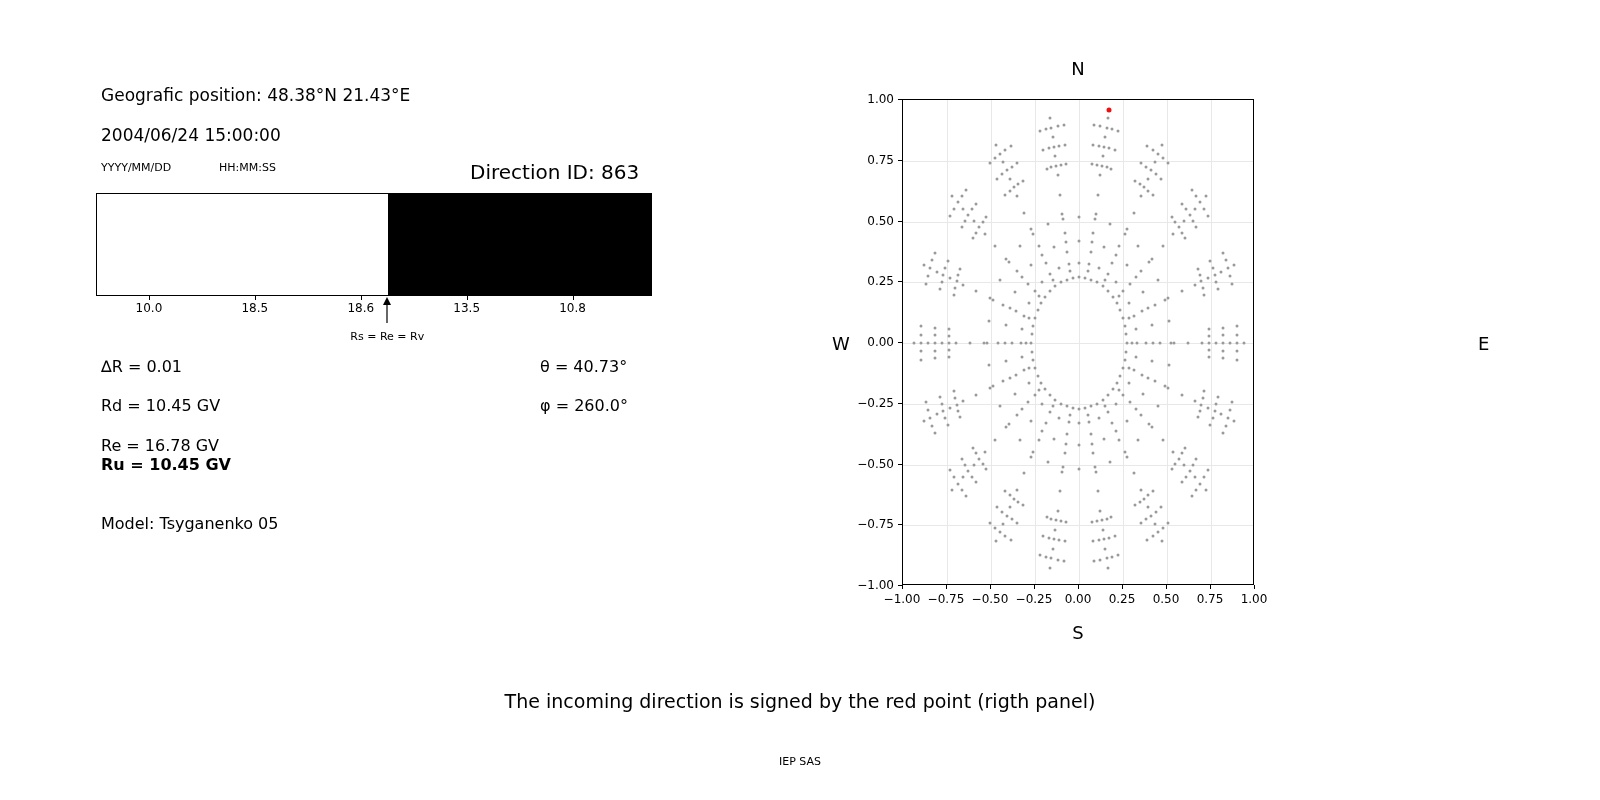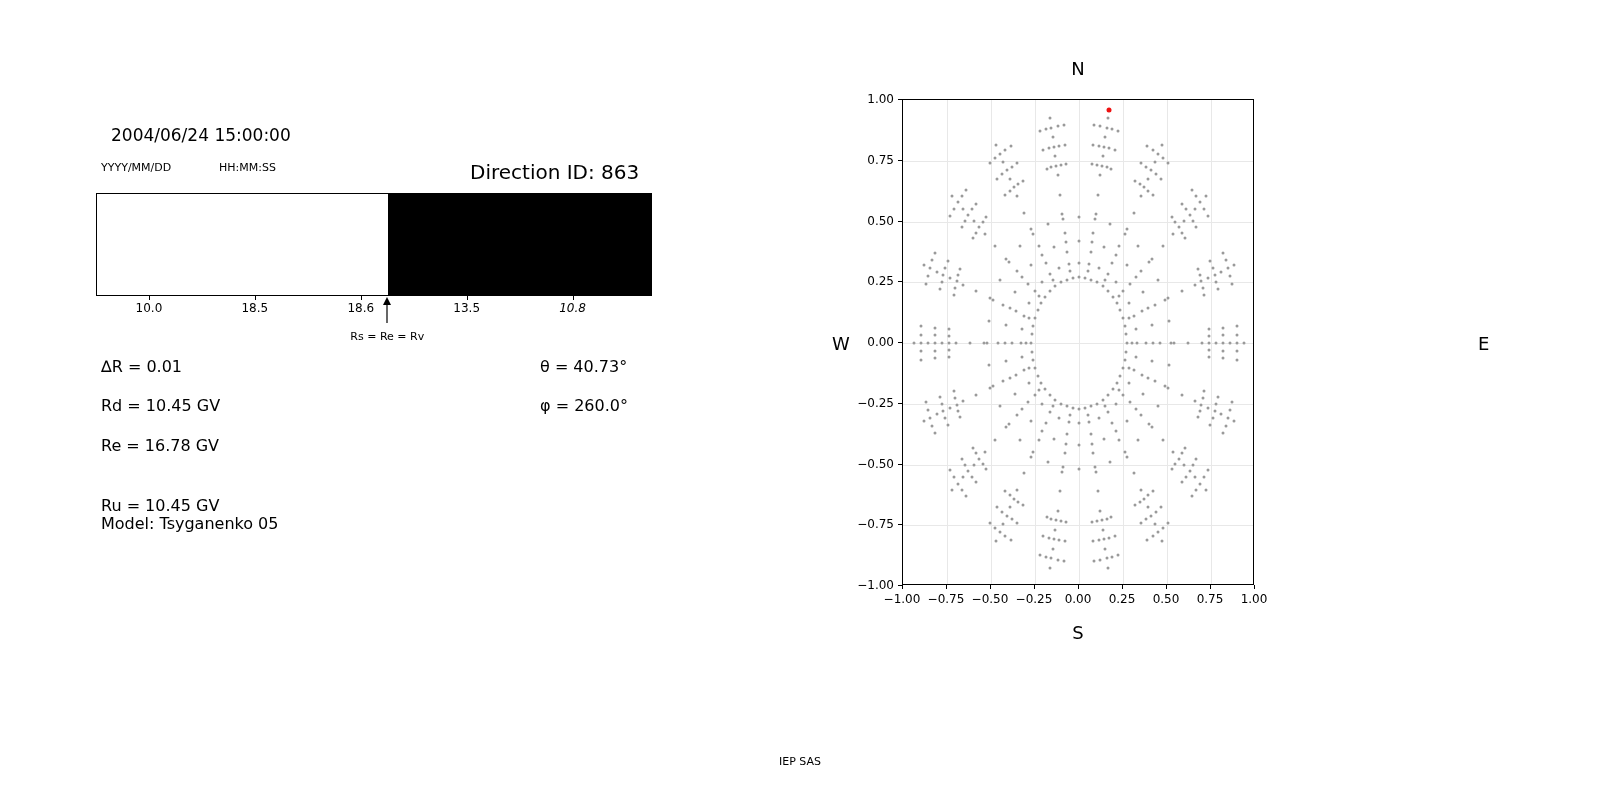--- a/index.html
+++ b/index.html
@@ -25,21 +25,21 @@
     height: 800px;
   }
 
   .info-line {
     position: absolute;
     font-size: 17px;
     color: #000;
     white-space: nowrap;
   }
   #geo-position { left: 101px; top: 85px; }
-  #datetime-line { left: 111px; top: 125px; }
+  #datetime-line { left: 101px; top: 125px; }
 
   .small-note {
     position: absolute;
     font-size: 11px;
     white-space: nowrap;
   }
   #fmt-date { left: 101px; top: 161px; }
   #fmt-time { left: 219px; top: 161px; }
 
   #direction-id {
@@ -110,21 +110,21 @@
 
   
   .param {
     position: absolute;
     font-size: 16px;
     white-space: nowrap;
   }
   #p-dr    { left: 101px; top: 357px; }
   #p-rd    { left: 101px; top: 396px; }
   #p-re    { left: 101px; top: 436px; }
-  #p-ru    { left: 101px; top: 496px; }
+  #p-ru    { left: 101px; top: 455px; font-weight: bold; }
   #p-model { left: 101px; top: 514px; }
   #p-theta { left: 540px; top: 357px; }
   #p-phi   { left: 540px; top: 396px; }
 
   
   #right-panel {
     position: absolute;
     left: 800px;
     top: 0;
     width: 800px;
@@ -221,20 +221,21 @@
     width: 1600px;
     text-align: center;
     font-size: 11px;
   }
 </style>
 </head>
 <body>
 
 <div id="left-panel">
 
+  <div class="info-line" id="geo-position">Geografic position: 48.38°N 21.43°E</div>
   <div class="info-line" id="datetime-line">2004/06/24 15:00:00</div>
 
   <div class="small-note" id="fmt-date">YYYY/MM/DD</div>
   <div class="small-note" id="fmt-time">HH:MM:SS</div>
 
   <div id="direction-id">Direction ID: 863</div>
 
   <div id="spectrum-wrap">
     <div id="spectrum-box">
       <div id="spectrum-fill" style="left: 291.238px; width: 264.762px; background: rgb(0, 0, 0);"></div>
@@ -260,21 +261,21 @@
   <div class="param" id="p-phi">φ = 260.0°</div>
 <div class="spec-tick" style="left: 148.952px;"></div>
     <div class="spec-ticklabel" style="left: 148.952px;">10.0</div>
     <div class="spec-tick" style="left: 254.857px;"></div>
     <div class="spec-ticklabel" style="left: 254.857px;">18.5</div>
     <div class="spec-tick" style="left: 360.762px;"></div>
     <div class="spec-ticklabel" style="left: 360.762px;">18.6</div>
     <div class="spec-tick" style="left: 466.667px;"></div>
     <div class="spec-ticklabel" style="left: 466.667px;">13.5</div>
     <div class="spec-tick" style="left: 572.571px;"></div>
-    <div class="spec-ticklabel" style="left: 572.571px; font-style: italic;">10.8</div>
+    <div class="spec-ticklabel" style="left: 572.571px;">10.8</div>
   </div>
 
 <div id="right-panel">
   <div id="plot-box">
     <div id="grid-layer">
         <div class="gridline-v" style="left: 44px;"></div>
         <div class="gridline-v" style="left: 88px;"></div>
         <div class="gridline-v" style="left: 132px;"></div>
         <div class="gridline-v" style="left: 176px;"></div>
         <div class="gridline-v" style="left: 220px;"></div>
@@ -919,14 +920,15 @@
       <div class="ticklabel-y" style="top: 99px; left: 46px; width: 48px;">1.00</div>
     </div>
 
   <div class="compass" id="compass-n">N</div>
   <div class="compass" id="compass-s">S</div>
   <div class="compass" id="compass-w">W</div>
   <div class="compass" id="compass-e">E</div>
 </div>
 
 <div id="caption">
+  <div>The incoming direction is signed by the red point (rigth panel)</div>
 </div>
 <div id="footer">IEP SAS</div>
 
 </body></html>

